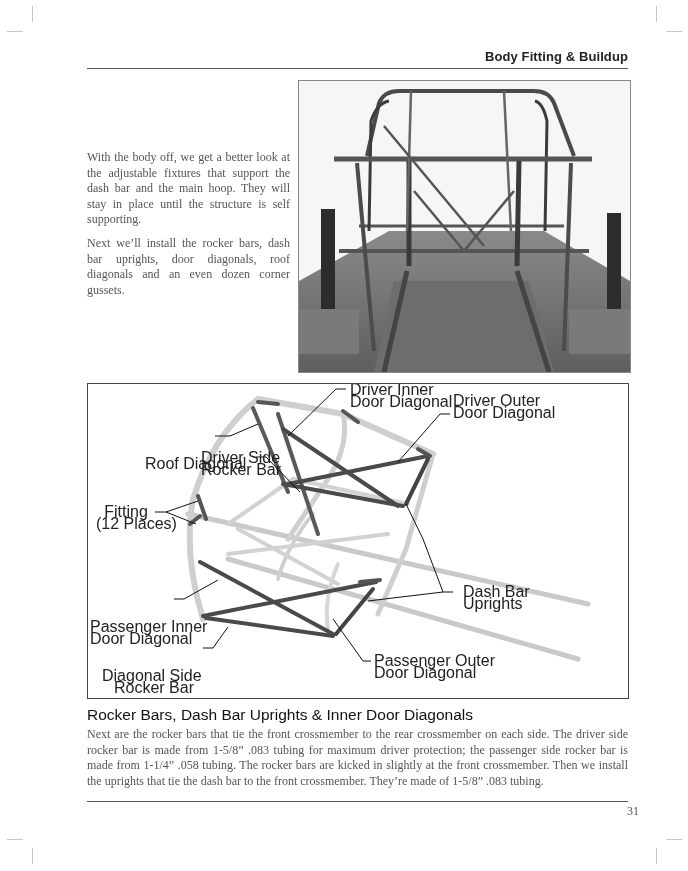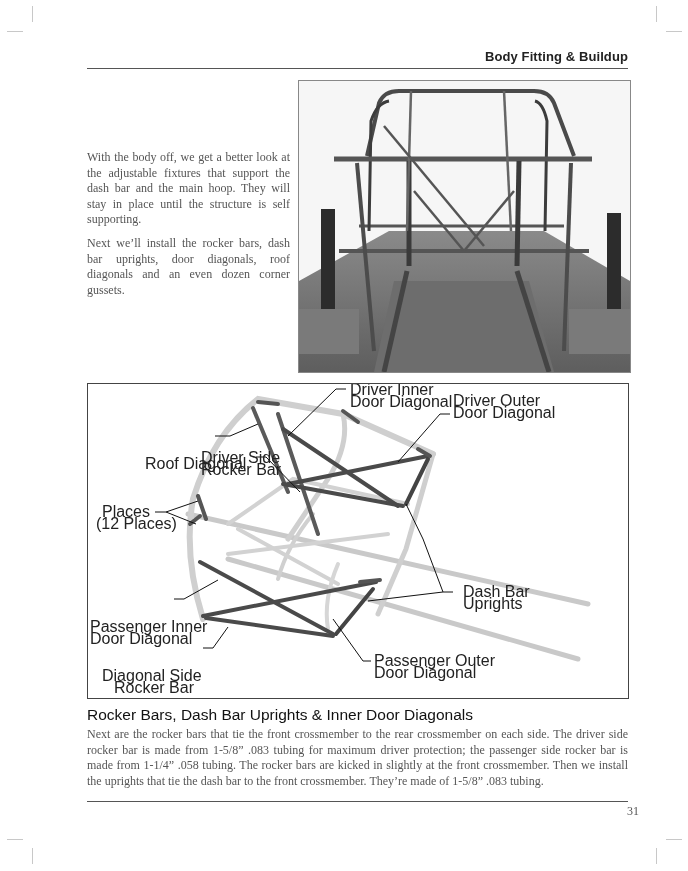--- a/index.html
+++ b/index.html
@@ -141,21 +141,21 @@
     <div>Door Diagonal</div>
   </div>
   <div class="lbl r" style="left:57px;top:46px;width:70px;">
     <div>Roof Diagonal</div>
   </div>
   <div class="lbl" style="left:113px;top:68px;">
     <div>Driver Side</div>
     <div>Rocker Bar</div>
   </div>
   <div class="lbl" style="left:8px;top:122px;text-align:center;width:60px;">
-    <div>Places</div>
+    <div>Fitting</div>
     <div>(12 Places)</div>
   </div>
   <div class="lbl r" style="left:2px;top:209px;width:84px;">
     <div>Passenger Inner</div>
     <div>Door Diagonal</div>
   </div>
   <div class="lbl" style="left:375px;top:202px;">
     <div>Dash Bar</div>
     <div>Uprights</div>
   </div>

